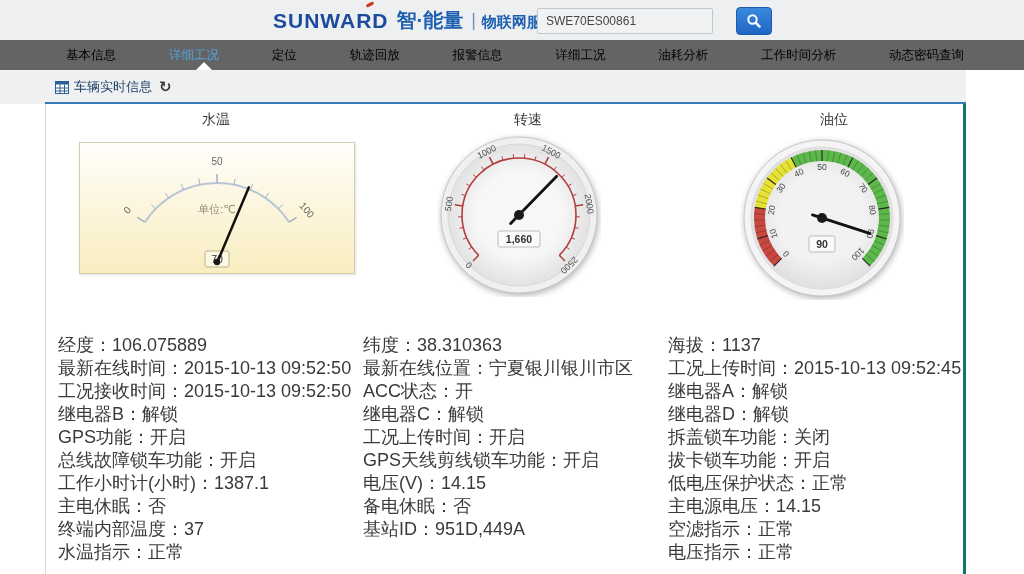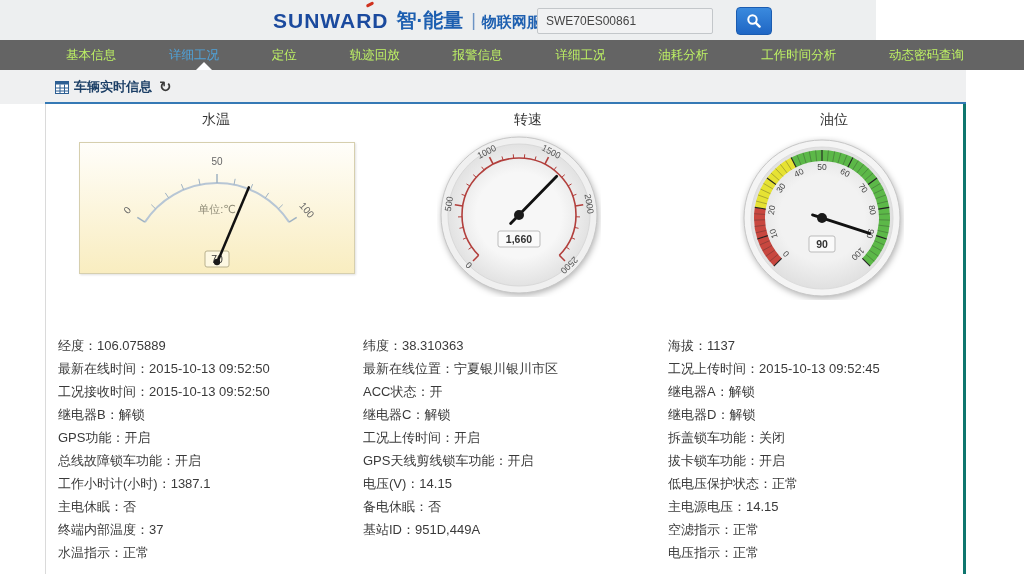--- a/index.html
+++ b/index.html
@@ -1,54 +1,54 @@
 <!DOCTYPE html>
 <html><head>
 <meta charset="utf-8">
 <style>
   html,body{margin:0;padding:0;background:#ffffff;font-family:"Liberation Sans","DejaVu Sans",sans-serif;}
   .page{position:relative;width:1024px;height:574px;overflow:hidden;background:#fff;}
 
   
-  .topbar{position:absolute;left:0;top:0;width:876px;height:40px;background:#edeff0;}
+  .topbar{position:absolute;left:0;top:0;width:1024px;height:40px;background:#edeff0;}
   .logo{position:absolute;left:273px;top:7px;display:flex;align-items:center;white-space:nowrap;}
   .brand{font-size:21px;font-weight:bold;color:#1b4a9e;letter-spacing:1px;position:relative;}
   .brand-accent{position:absolute;left:93px;top:-4px;width:9px;height:7px;}
   .brand-accent:before{content:"";position:absolute;left:0;top:0;width:8px;height:3px;background:#d0311e;transform:rotate(-28deg);border-radius:2px;}
   .brand-cn{font-size:20px;font-weight:bold;color:#1d5fb0;margin-left:8px;}
   .brand-sep{font-size:18px;color:#6c93c4;margin:0 6px 0 8px;font-weight:normal;}
   .brand-plat{font-size:15px;font-weight:bold;color:#1d5fb0;padding-top:3px;}
   .search{position:absolute;left:537px;top:7px;display:flex;align-items:center;gap:20px;}
   .search input{width:158px;height:24px;border:1px solid #c3c7ca;background:#f1f2f3;border-radius:2px;padding:0 8px;font-size:12px;color:#444;outline:none;font-family:inherit;}
   .search .btn{width:34px;height:26px;margin-left:3px;border:1px solid #1b5cb0;border-radius:4px;background:linear-gradient(#3a8ade,#1f66c4);display:flex;align-items:center;justify-content:center;cursor:pointer;}
 
   
   .nav{position:absolute;left:0;top:40px;width:1024px;height:30px;background:#646464;}
   .nav-inner{display:flex;justify-content:space-between;padding:0 60px 0 66px;height:30px;align-items:center;}
-  .tab{font-size:12.5px;color:#bef264;line-height:30px;cursor:pointer;white-space:nowrap;}
+  .tab{font-size:12.5px;color:#000000;line-height:30px;cursor:pointer;white-space:nowrap;}
   .tab.active{color:#4fa3da;}
   .nav-pointer{position:absolute;left:196px;bottom:0;width:0;height:0;border-left:8px solid transparent;border-right:8px solid transparent;border-bottom:8px solid #ffffff;}
 
   
   .strip{position:absolute;left:0;top:70px;width:966px;height:34px;background:#eff0f1;}
   .strip-line{position:absolute;left:45px;right:0;bottom:0;height:0;border-bottom:2px solid #3579b5;}
   .sec-head{position:absolute;left:55px;top:8px;display:flex;align-items:center;}
-  .sec-title{font-size:13px;font-weight:bold;color:#1c3f66;margin-left:5px;}
+  .sec-title{font-size:13px;font-weight:normal;color:#1c3f66;margin-left:5px;}
   .refresh{font-size:15px;font-weight:bold;color:#3a3a3a;margin-left:7px;line-height:14px;cursor:pointer;}
 
   
   .card{position:absolute;left:45px;top:104px;width:921px;height:470px;background:#ffffff;border-left:1px solid #dadada;border-right:3px solid #0f766e;box-sizing:border-box;}
   .gauge-title{position:absolute;font-size:14px;color:#333;transform:translateX(-50%);white-space:nowrap;}
   .wt-panel{position:absolute;left:33px;top:38px;width:274px;height:130px;background:linear-gradient(#fffefa,#f9edc0);border:1px solid #d6cfae;box-shadow:1px 1px 2px rgba(0,0,0,.12);}
   .gsvg{position:absolute;}
 
   
   .grid{position:absolute;left:0;top:230px;width:921px;display:flex;}
   .gcol{width:305px;padding-left:12px;box-sizing:border-box;}
-  .gcol div{height:23px;line-height:23px;font-size:13px;color:#3a3a3a;white-space:nowrap;overflow:hidden;}
+  .gcol div{height:23px;line-height:23px;font-size:18px;color:#3a3a3a;white-space:nowrap;overflow:hidden;}
 </style>
 </head>
 <body>
 
 <div class="page">
 
   <div class="topbar">
     <div class="logo">
       <span class="brand">SUNWARD</span>
       <span class="brand-accent"></span>

